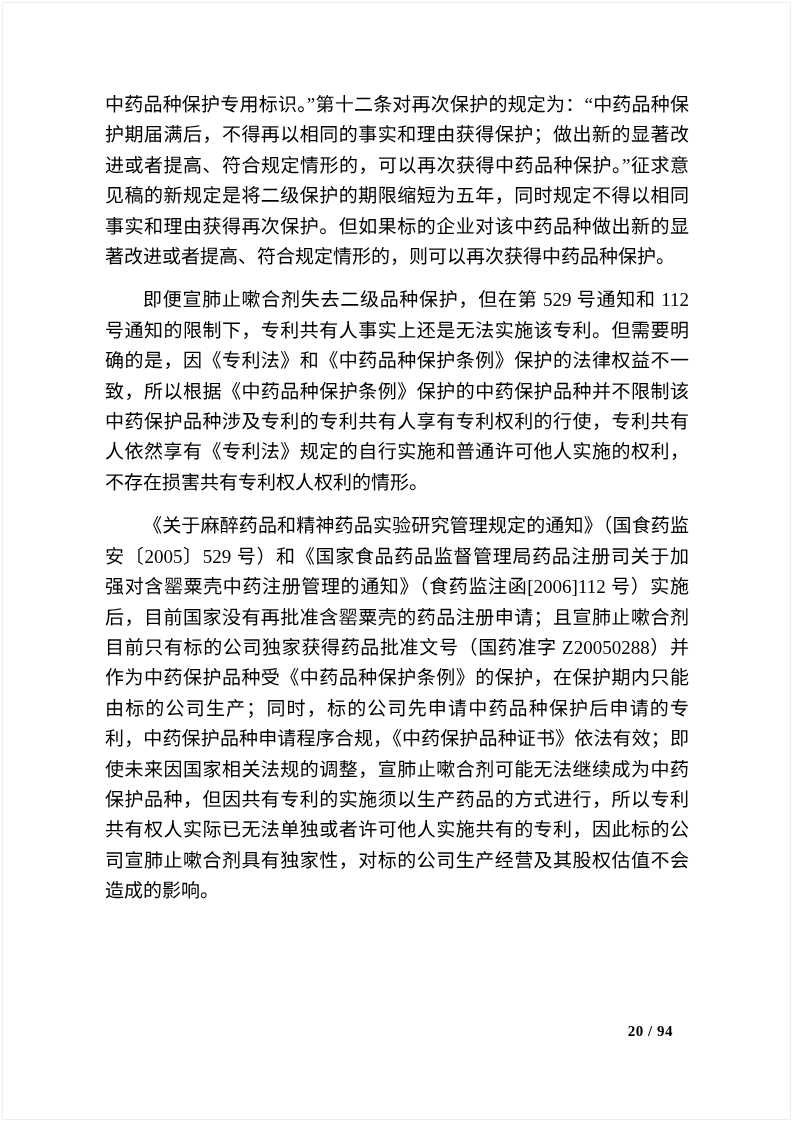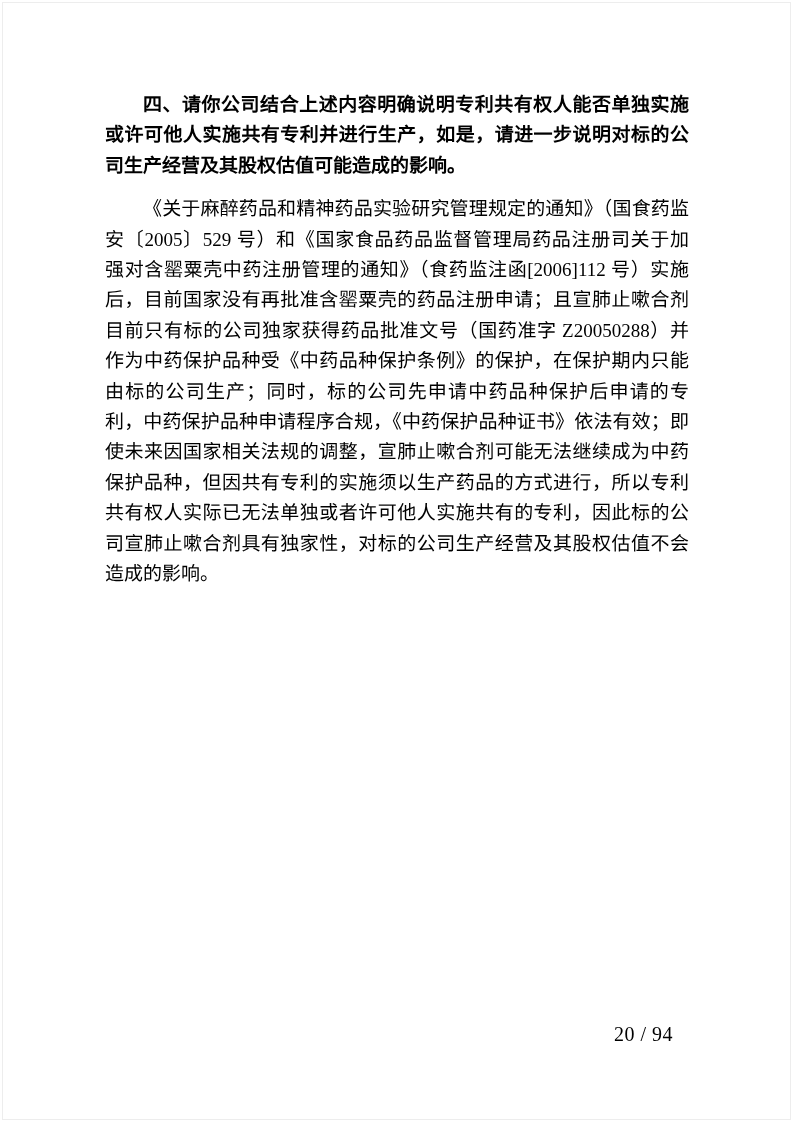--- a/index.html
+++ b/index.html
@@ -37,28 +37,29 @@
   .para.indent {
     text-indent: 38px;
   }
   .para.heading {
     font-weight: 700;
   }
   .page-number {
     position: absolute;
     top: 1023px;
     right: 120px;
-    font-size: 20px;
-    font-weight: 400;
+    font-size: 15px;
+    font-weight: 700;
     letter-spacing: 0.5px;
   }
 </style>
 </head>
 <body>
 
 <div class="page-frame"></div>
 
 <div class="doc">
-    <p class="para heading indent">四、请你公司结合上述内容明确说明专利共有权人能否单独实施或许可他人实施共有专利并进行生产，如是，请进一步说明对标的公司生产经营及其股权估值可能造成的影响。</p>
+    <p class="para">中药品种保护专用标识。”第十二条对再次保护的规定为：“中药品种保护期届满后，不得再以相同的事实和理由获得保护；做出新的显著改进或者提高、符合规定情形的，可以再次获得中药品种保护。”征求意见稿的新规定是将二级保护的期限缩短为五年，同时规定不得以相同事实和理由获得再次保护。但如果标的企业对该中药品种做出新的显著改进或者提高、符合规定情形的，则可以再次获得中药品种保护。</p>
+    <p class="para indent">即便宣肺止嗽合剂失去二级品种保护，但在第 529 号通知和 112 号通知的限制下，专利共有人事实上还是无法实施该专利。但需要明确的是，因《专利法》和《中药品种保护条例》保护的法律权益不一致，所以根据《中药品种保护条例》保护的中药保护品种并不限制该中药保护品种涉及专利的专利共有人享有专利权利的行使，专利共有人依然享有《专利法》规定的自行实施和普通许可他人实施的权利，不存在损害共有专利权人权利的情形。</p>
     <p class="para indent">《关于麻醉药品和精神药品实验研究管理规定的通知》（国食药监安〔2005〕529 号）和《国家食品药品监督管理局药品注册司关于加强对含罂粟壳中药注册管理的通知》（食药监注函[2006]112 号）实施后，目前国家没有再批准含罂粟壳的药品注册申请；且宣肺止嗽合剂目前只有标的公司独家获得药品批准文号（国药准字 Z20050288）并作为中药保护品种受《中药品种保护条例》的保护，在保护期内只能由标的公司生产；同时，标的公司先申请中药品种保护后申请的专利，中药保护品种申请程序合规，《中药保护品种证书》依法有效；即使未来因国家相关法规的调整，宣肺止嗽合剂可能无法继续成为中药保护品种，但因共有专利的实施须以生产药品的方式进行，所以专利共有权人实际已无法单独或者许可他人实施共有的专利，因此标的公司宣肺止嗽合剂具有独家性，对标的公司生产经营及其股权估值不会造成的影响。</p>
   </div>
 
 <div class="page-number">20 / 94</div>
 
 </body></html>

